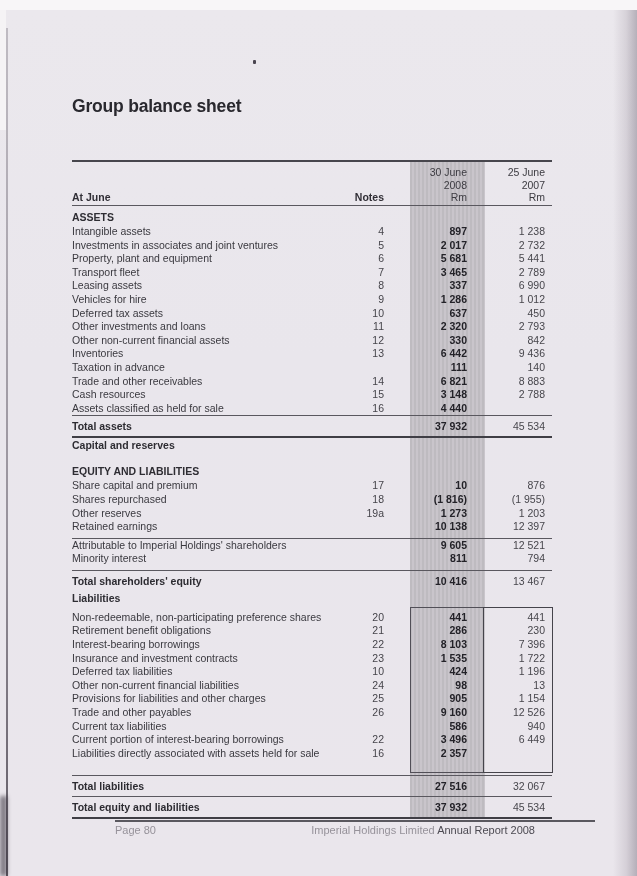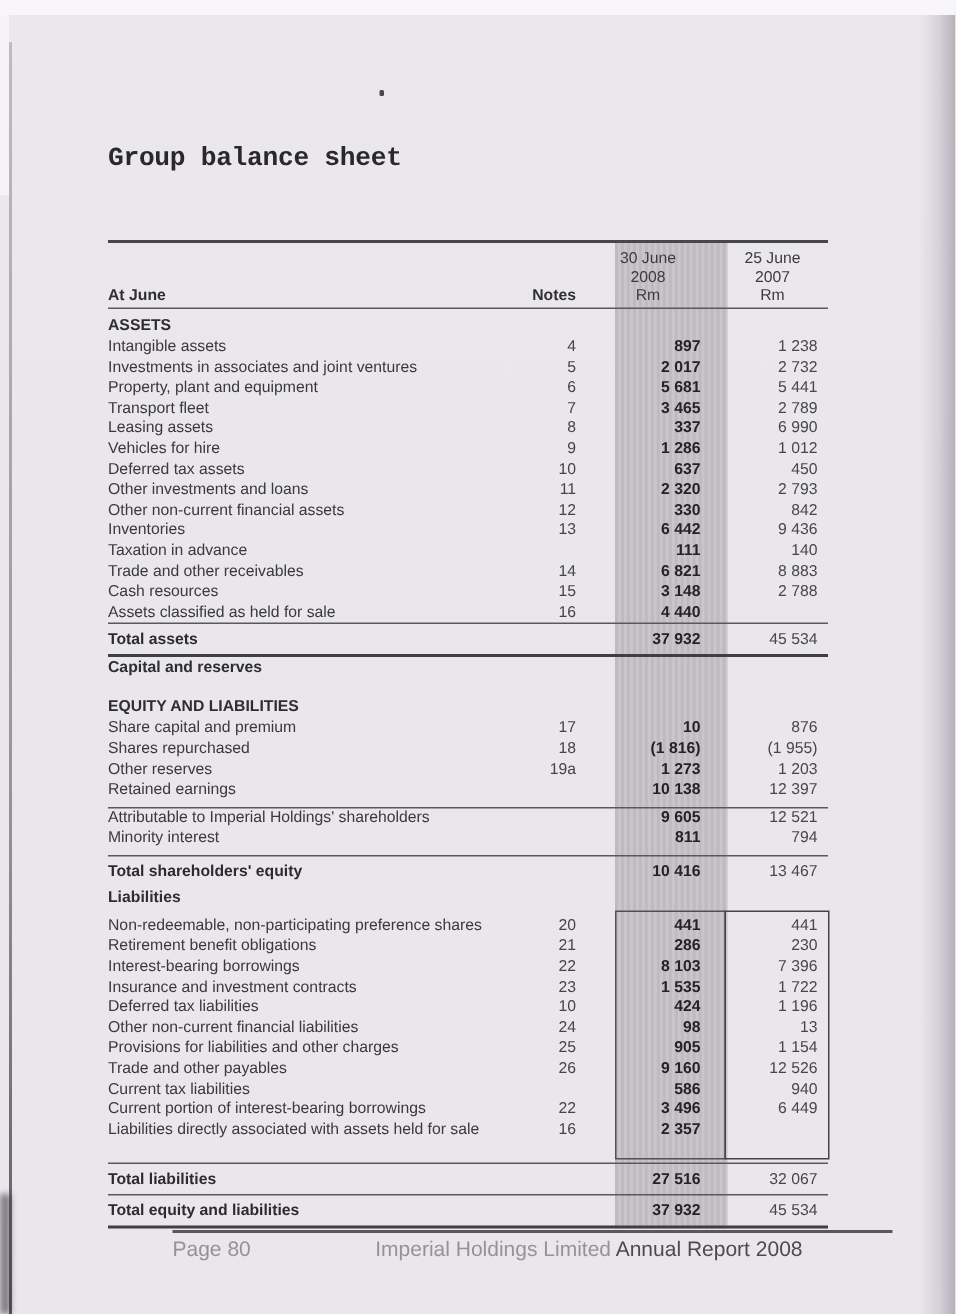--- a/index.html
+++ b/index.html
@@ -12,34 +12,34 @@
   .edge-left{position:absolute;left:6px;top:28px;bottom:0;width:2px;
              background:linear-gradient(180deg,rgba(60,52,66,.25),rgba(50,42,56,.45) 60%,rgba(35,28,40,.7));}
   .edge-left-white{position:absolute;left:0;top:10px;width:6px;height:120px;background:#f5f3f5;}
   .edge-right{position:absolute;right:0;top:10px;bottom:0;width:24px;
               background:linear-gradient(90deg,rgba(120,108,124,0) 0%,rgba(120,108,124,.18) 55%,rgba(95,85,102,.38) 100%);}
   .blob-bottom-left{position:absolute;left:0;bottom:0;width:7px;height:80px;
                     background:rgba(40,32,46,.55);filter:blur(2px);}
   .speck{position:absolute;left:253px;top:60px;width:3px;height:4px;background:#4a4550;border-radius:1px;}
 
   .title{position:absolute;left:72px;top:86px;margin:0;font-size:17.5px;font-weight:bold;
-         color:#29282e;letter-spacing:-0.2px;font-family:Liberation Mono, monospace;}
+         color:#29282e;letter-spacing:-0.2px;}
 
   .table-area{position:absolute;left:72px;top:150px;width:480px;font-size:10.5px;color:#3a393f;}
   .band-scope{position:relative;}
   .band{position:absolute;left:338px;top:0;bottom:0;width:75px;
         background:repeating-linear-gradient(90deg,rgba(0,0,0,.045) 0 2px,rgba(255,255,255,.03) 2px 4px),#c7c3c9;}
   .thead,.row{position:relative;}
 
   .thead{display:flex;height:43px;border-top:2px solid #47464d;border-bottom:1px solid #5a585f;}
   .thead-left{flex:1;align-self:flex-end;font-weight:bold;padding-bottom:2px;color:#312f36;}
   .thead-notes{width:60px;text-align:right;padding-right:13px;align-self:flex-end;font-weight:bold;
                padding-bottom:2px;color:#312f36;box-sizing:border-box;}
   .thead-c8,.thead-c7{display:flex;flex-direction:column;justify-content:space-between;
-               text-align:center;box-sizing:border-box;padding-top:4px;padding-bottom:2px;color:#3c3b41;}
+               text-align:right;box-sizing:border-box;padding-top:4px;padding-bottom:2px;color:#3c3b41;}
   .thead-c8{width:88px;padding-right:18px;}
   .thead-c7{width:67px;padding-right:7px;}
   .thead-c8 span,.thead-c7 span{line-height:12px;}
 
   .row{display:flex;height:13.6px;line-height:13.6px;align-items:baseline;}
   .row .lbl{flex:1;white-space:nowrap;overflow:hidden;}
   .row .note{width:60px;text-align:right;padding-right:13px;box-sizing:border-box;color:#45444a;}
   .row .v8{width:88px;text-align:right;padding-right:18px;box-sizing:border-box;
            font-weight:bold;color:#232228;}
   .row .v7{width:67px;text-align:right;padding-right:7px;box-sizing:border-box;color:#47464c;}
@@ -55,21 +55,21 @@
   .pad-above{margin-top:4px;}
   .gap-above{margin-top:7px;}
 
   .boxed{position:relative;margin:5px 0 15px 0;}
   .box-o{position:absolute;pointer-events:none;border:1px solid #514f57;}
   .box-o8{left:338px;width:72px;top:-4px;bottom:-13px;}
   .box-o7{left:411px;width:68px;top:-4px;bottom:-13px;border-color:#45444b;}
 
   .footer-rule{position:absolute;left:115px;top:810px;width:480px;border-top:2px solid #5a585f;}
   .footer{position:absolute;left:115px;top:814px;width:420px;display:flex;
-          justify-content:space-between;font-size:14px;color:#96929a;}
+          justify-content:space-between;font-size:11px;color:#96929a;}
   .footer .right b{color:#4c4a52;font-weight:normal;}
   .strip-top{position:absolute;left:0;top:0;width:637px;height:10px;background:#f8f6f8;}
 </style>
 </head>
 <body>
 
 <div class="scan">
   <div class="page">
 
     <h1 class="title">Group balance sheet</h1>

